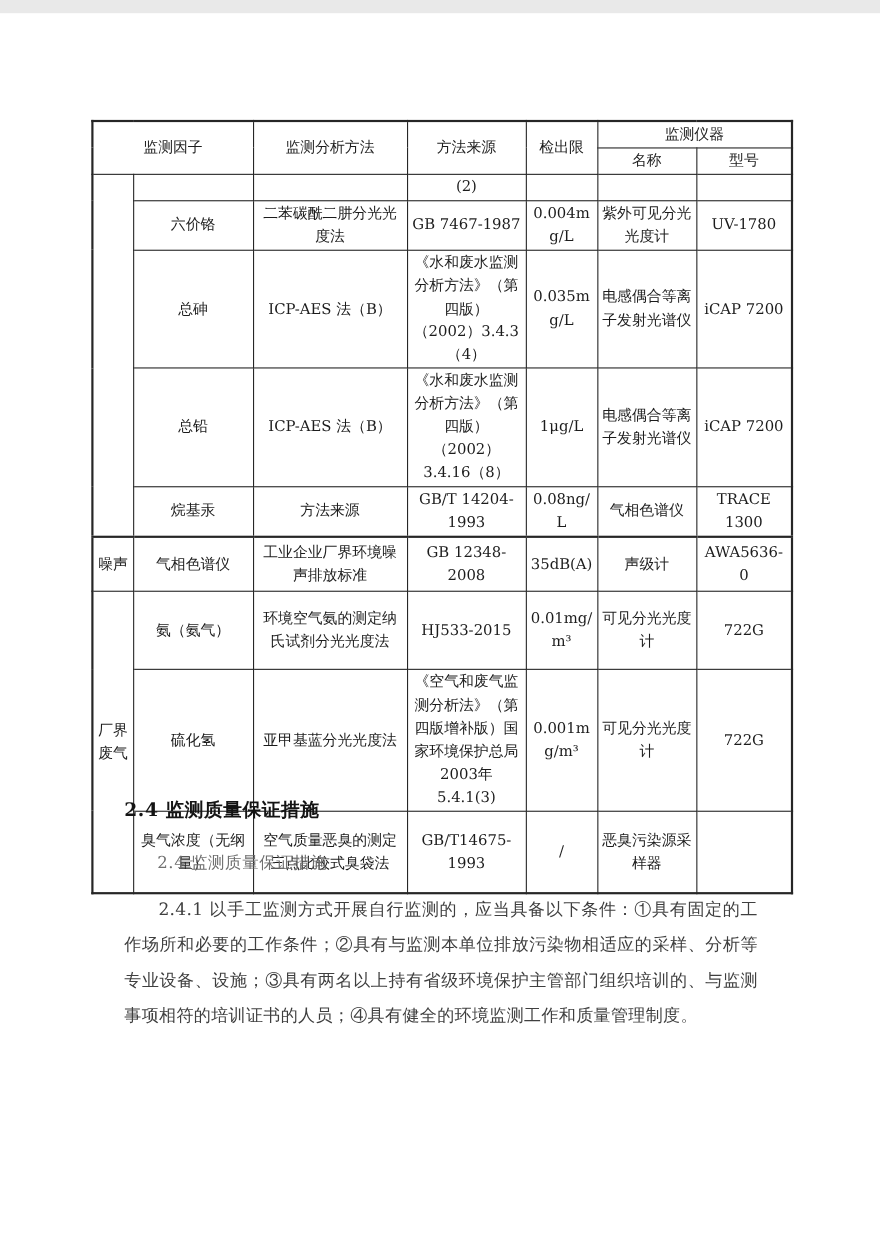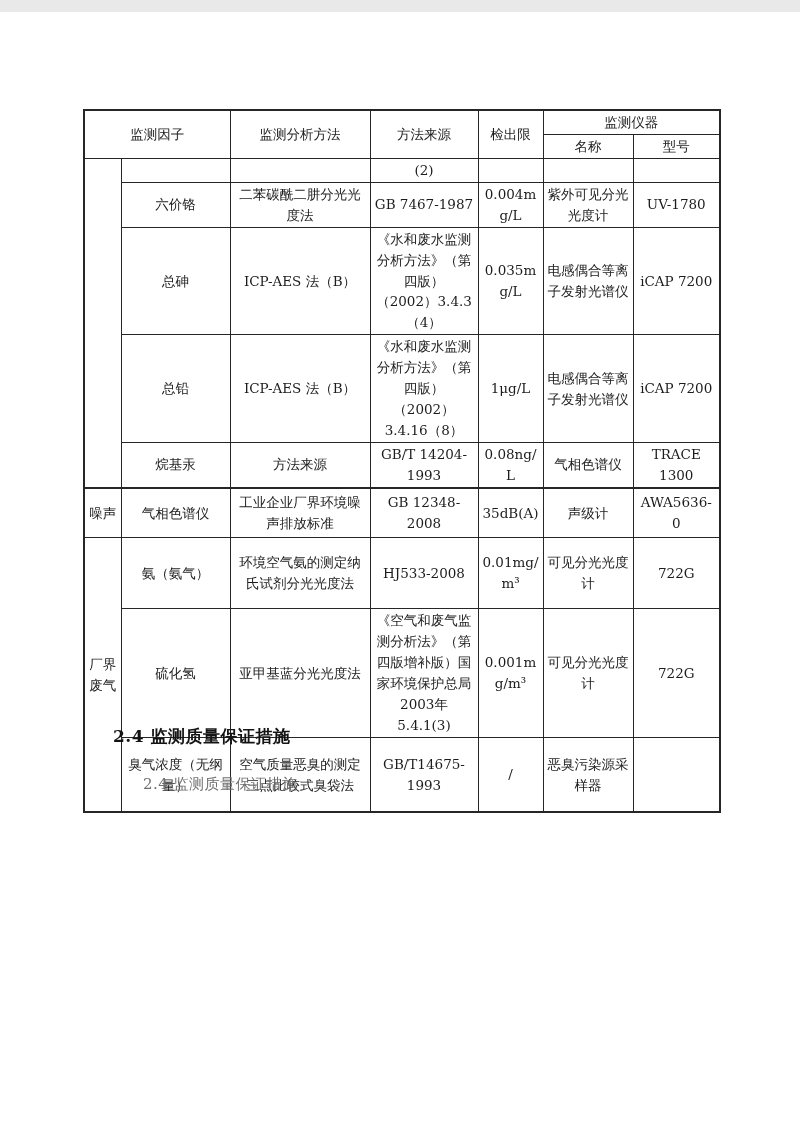--- a/index.html
+++ b/index.html
@@ -148,21 +148,21 @@
         <td>GB 12348-2008</td>
         <td>35dB(A)</td>
         <td>声级计</td>
         <td>AWA5636-0</td>
       </tr>
 
       <tr class="r6">
         <td rowspan="3">厂界废气</td>
         <td>氨（氨气）</td>
         <td>环境空气氨的测定纳氏试剂分光光度法</td>
-        <td>HJ533-2008</td>
+        <td>HJ533-2015</td>
         <td>0.01mg/m³</td>
         <td>可见分光光度计</td>
         <td>722G</td>
       </tr>
       <tr class="r7">
         <td>硫化氢</td>
         <td>亚甲基蓝分光光度法</td>
         <td>《空气和废气监测分析法》（第四版增补版）国家环境保护总局2003年5.4.1(3)</td>
         <td>0.001mg/m³</td>
         <td>可见分光光度计</td>
@@ -175,15 +175,16 @@
         <td>/</td>
         <td>恶臭污染源采样器</td>
         <td></td>
       </tr>
     </tbody>
   </table>
 
   <div class="textblock">
     <h2 class="sec-heading">2.4 监测质量保证措施</h2>
     <div class="sec-subheading">2.4 监测质量保证措施</div>
+    <p class="sec-para">2.4.1 以手工监测方式开展自行监测的，应当具备以下条件：①具有固定的工作场所和必要的工作条件；②具有与监测本单位排放污染物相适应的采样、分析等专业设备、设施；③具有两名以上持有省级环境保护主管部门组织培训的、与监测事项相符的培训证书的人员；④具有健全的环境监测工作和质量管理制度。</p>
   </div>
 
 </div>
 
 </body></html>

